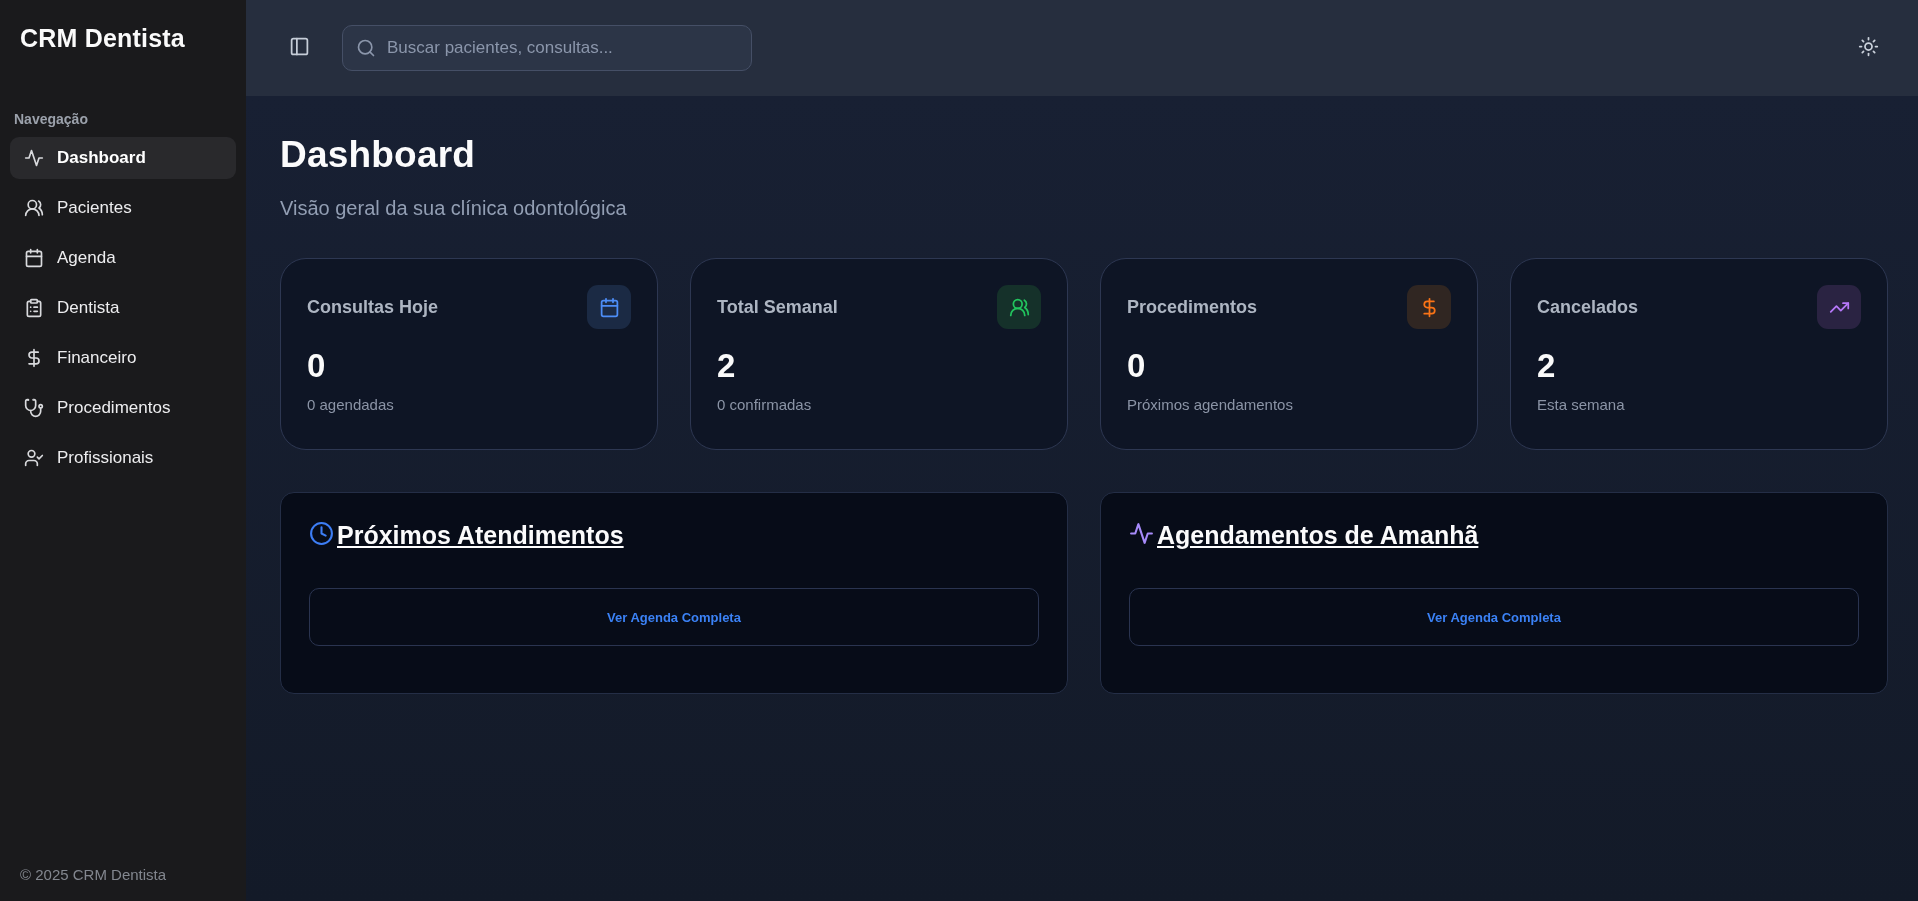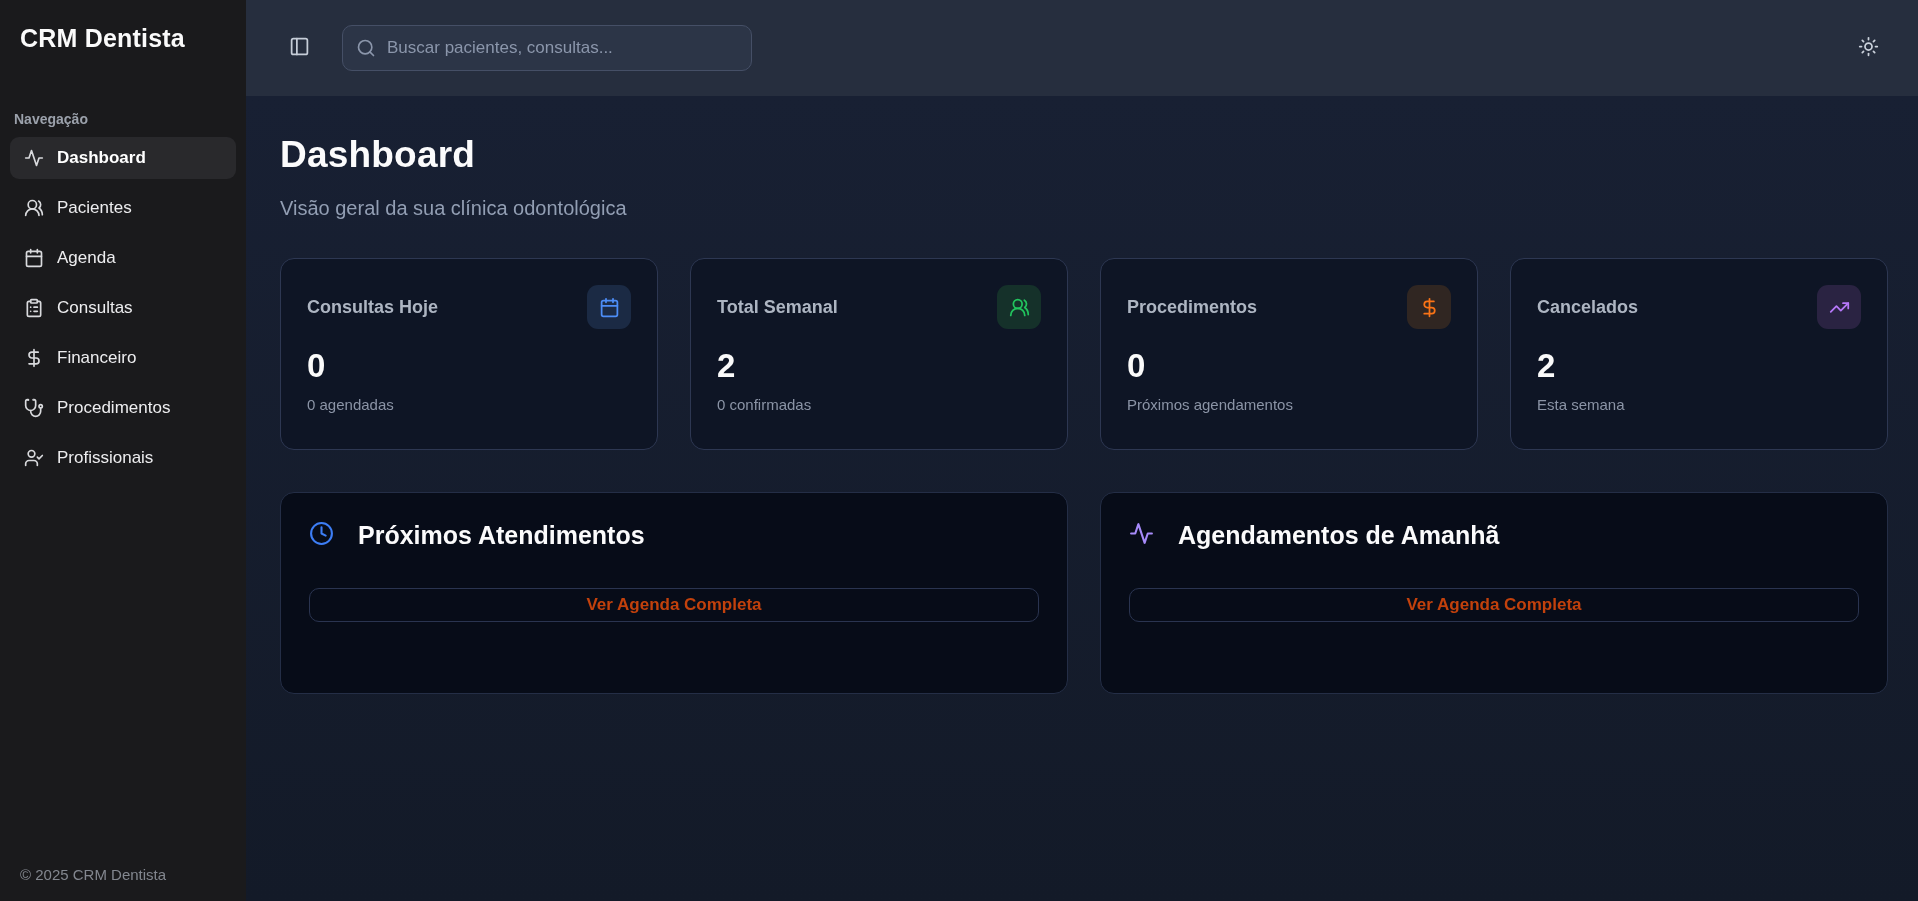--- a/index.html
+++ b/index.html
@@ -45,44 +45,44 @@
   .spacer { flex:1; }
   .theme-btn { width:36px; height:36px; display:flex; align-items:center; justify-content:center;
     background:none; border:none; color:#cbd2dc; cursor:pointer; }
   .theme-btn svg { width:21px; height:21px; }
   
   .content { flex:1; background:linear-gradient(180deg,#182033 0%,#131a28 100%); padding:38px 30px 0 34px; overflow:hidden; }
   .page-title { font-size:37px; font-weight:800; color:#fbfbfc; letter-spacing:.2px; }
   .page-subtitle { margin-top:21px; font-size:20px; color:#929eb3; }
   .stats { display:grid; grid-template-columns:repeat(4,1fr); gap:32px; margin-top:38px; }
   .stat-card {
-    height:192px; background:#0e1525; border:1px solid #2d3752; border-radius:14px; padding:26px 26px;
+    height:192px; background:#0e1525; border:1px solid #2d3752; border-radius:26px; padding:26px 26px;
   }
   .stat-head { display:flex; align-items:center; justify-content:space-between; }
   .stat-label { font-size:18px; font-weight:600; color:#adb5c2; }
   .stat-tile { width:44px; height:44px; border-radius:11px; display:flex; align-items:center; justify-content:center; }
   .stat-tile svg { width:21px; height:21px; }
   .tile-blue   { background:#1b2a44; color:#4d8df6; }
   .tile-green  { background:#15312a; color:#22c55e; }
   .tile-orange { background:#302622; color:#f97316; }
   .tile-purple { background:#2a2342; color:#b678f9; }
   .stat-value { margin-top:20px; font-size:33px; font-weight:800; color:#fafafa; line-height:1; }
   .stat-caption { margin-top:14px; font-size:15px; color:#8b94a6; }
   
   .panels { display:grid; grid-template-columns:repeat(2,1fr); gap:32px; margin-top:42px; }
   .panel {
     height:202px; background:#070c18; border:1px solid #242e46; border-radius:14px; padding:28px 28px;
   }
-  .panel-head { display:flex; align-items:center; gap:24px; }
+  .panel-head { display:flex; align-items:center; gap:3px;text-decoration:underline; }
   .panel-head svg { width:25px; height:25px; }
   .ic-blue { color:#3d7ef5; } .ic-purple { color:#a78bfa; }
   .panel-title { font-size:25px; font-weight:800; color:#fbfbfc; }
   .panel-btn {
-    margin-top:38px; width:100%; height:34px; background:transparent; border:1px solid #2a3450;
-    border-radius:10px; color:#c2410c; font-size:17px; font-weight:700; cursor:pointer;
+    margin-top:38px; width:100%; height:58px; background:transparent; border:1px solid #2a3450;
+    border-radius:10px; color:#3b82f6; font-size:13px; font-weight:700; cursor:pointer;
     font-family:"Liberation Sans","DejaVu Sans",sans-serif;
   }
   svg { fill:none; stroke:currentColor; stroke-width:2; stroke-linecap:round; stroke-linejoin:round; }
 </style>
 </head>
 <body>
 
 <aside class="sidebar">
   <div class="logo">CRM Dentista</div>
   <div class="nav-label">Navegação</div>
@@ -120,21 +120,21 @@
       <span class="nav-ic">
           <svg viewBox="0 0 24 24">
             <rect x="8" y="2" width="8" height="4" rx="1"></rect>
             <path d="M16 4h2a2 2 0 0 1 2 2v14a2 2 0 0 1-2 2H6a2 2 0 0 1-2-2V6a2 2 0 0 1 2-2h2"></path>
             <path d="M12 11h4"></path>
             <path d="M12 16h4"></path>
             <path d="M8 11h.01"></path>
             <path d="M8 16h.01"></path>
           </svg>
         </span>
-      <span>Consultas</span>
+      <span>Dentista</span>
     </div>
     <div class="nav-item">
       <span class="nav-ic">
           <svg viewBox="0 0 24 24">
             <line x1="12" y1="2" x2="12" y2="22"></line>
             <path d="M17 5H9.5a3.5 3.5 0 0 0 0 7h5a3.5 3.5 0 0 1 0 7H6"></path>
           </svg>
         </span>
       <span>Financeiro</span>
     </div>

